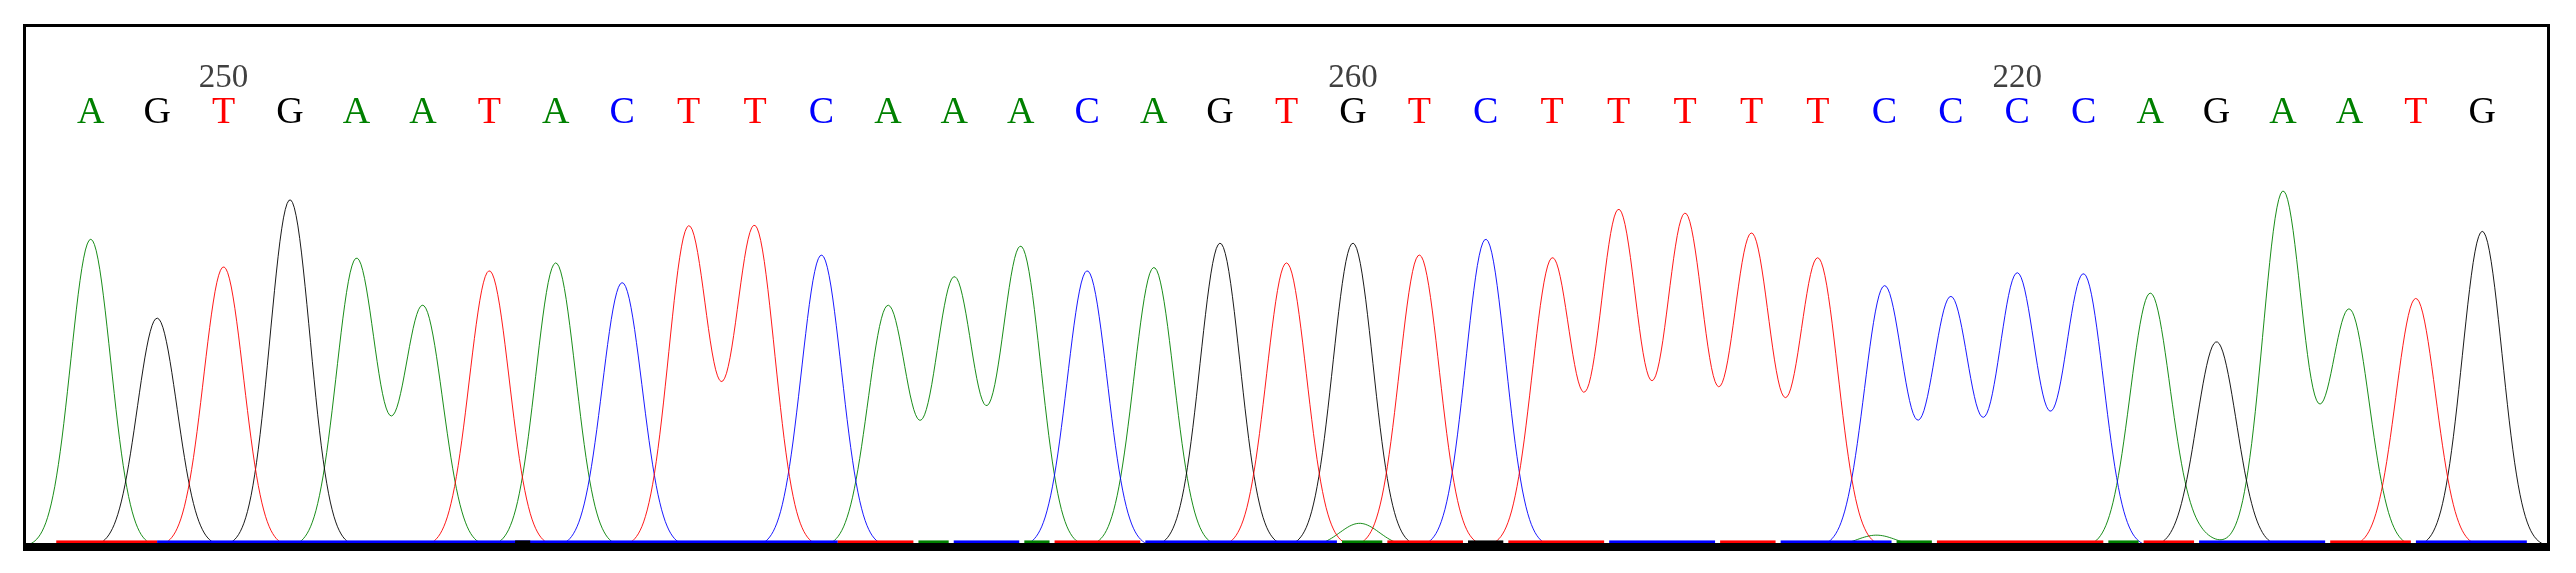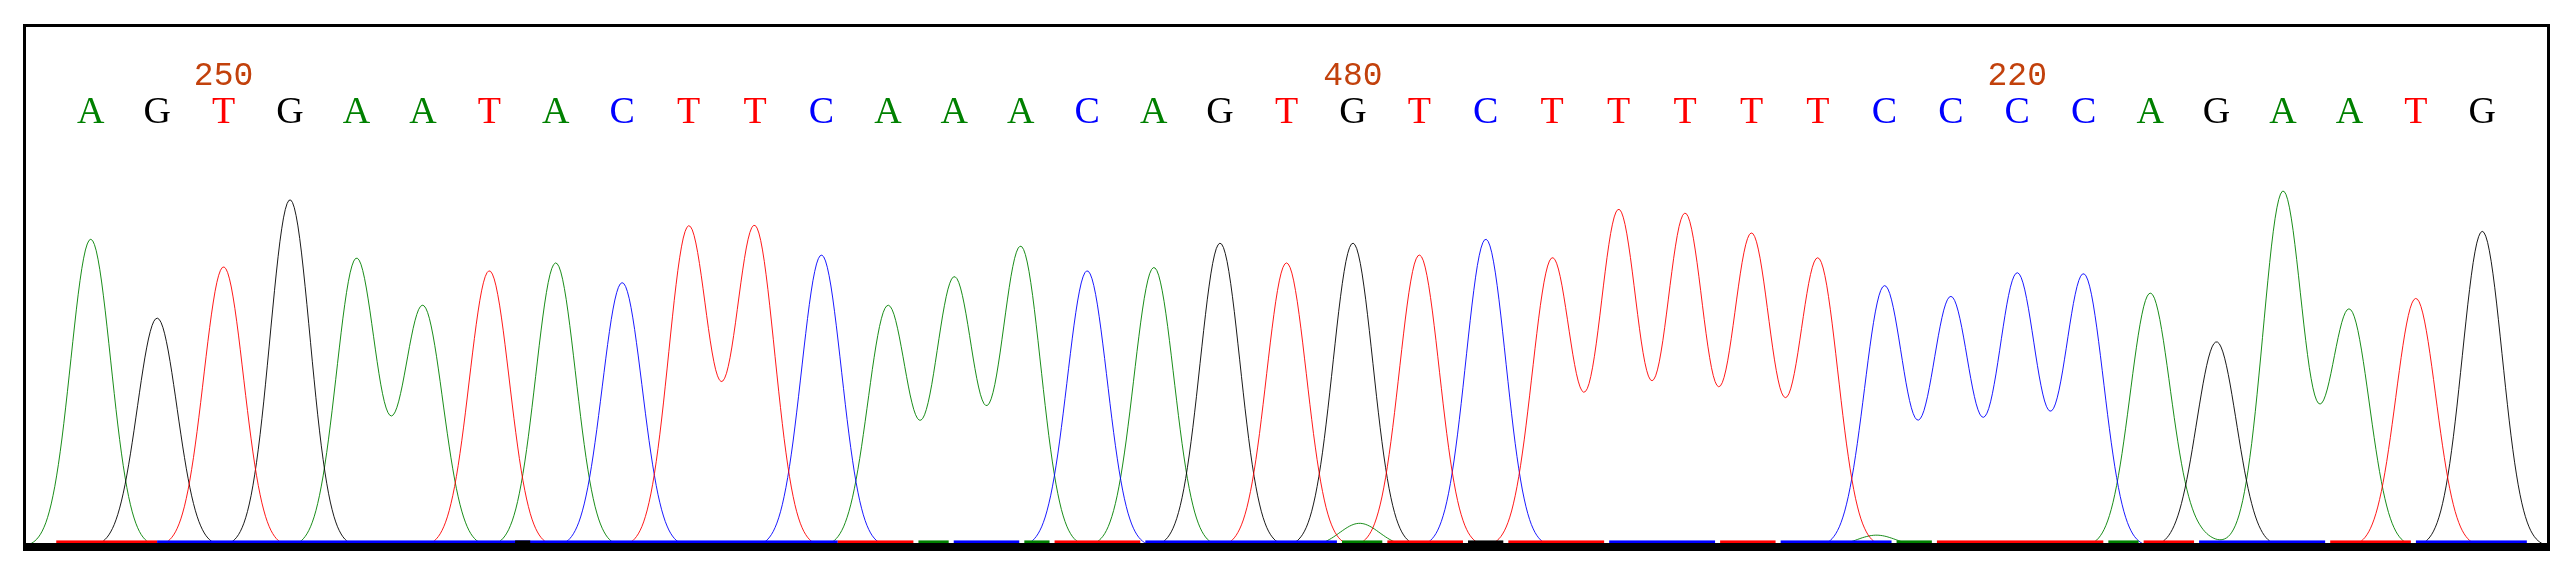--- a/index.html
+++ b/index.html
@@ -15,24 +15,24 @@
     overflow:hidden;
   }
 
   
   #ruler-row{
     position:absolute; left:0; top:0; width:100%; height:67px;
   }
   .ruler-tick{
     position:absolute;
     transform:translateX(-50%);
-    font-family:Liberation Mono, monospace;
+    font-family:Liberation Serif, serif;
     font-size:33px;
     line-height:33px;
-    color:#c2410c;
+    color:#404040;
     white-space:nowrap;
     top:33px;
   }
 
   
   #basecall-row{
     position:absolute; left:0; top:64px; width:100%; height:45px;
   }
   .base-letter{
     position:absolute;
@@ -62,21 +62,21 @@
     background:#000000;
   }
 </style>
 </head>
 <body>
 
 <div id="chromatogram-panel">
 
   <div id="ruler-row">
       <div class="ruler-tick" style="left: 7.83784%;">250</div>
-      <div class="ruler-tick" style="left: 52.6351%;">480</div>
+      <div class="ruler-tick" style="left: 52.6351%;">260</div>
       <div class="ruler-tick" style="left: 78.9865%;">220</div>
     </div>
 
   <div id="basecall-row">
       <div class="base-letter" style="left: 2.56757%; color: rgb(0, 128, 0);">A</div>
       <div class="base-letter" style="left: 5.2027%; color: rgb(0, 0, 0);">G</div>
       <div class="base-letter" style="left: 7.83784%; color: rgb(255, 0, 0);">T</div>
       <div class="base-letter" style="left: 10.473%; color: rgb(0, 0, 0);">G</div>
       <div class="base-letter" style="left: 13.1081%; color: rgb(0, 128, 0);">A</div>
       <div class="base-letter" style="left: 15.7432%; color: rgb(0, 128, 0);">A</div>

